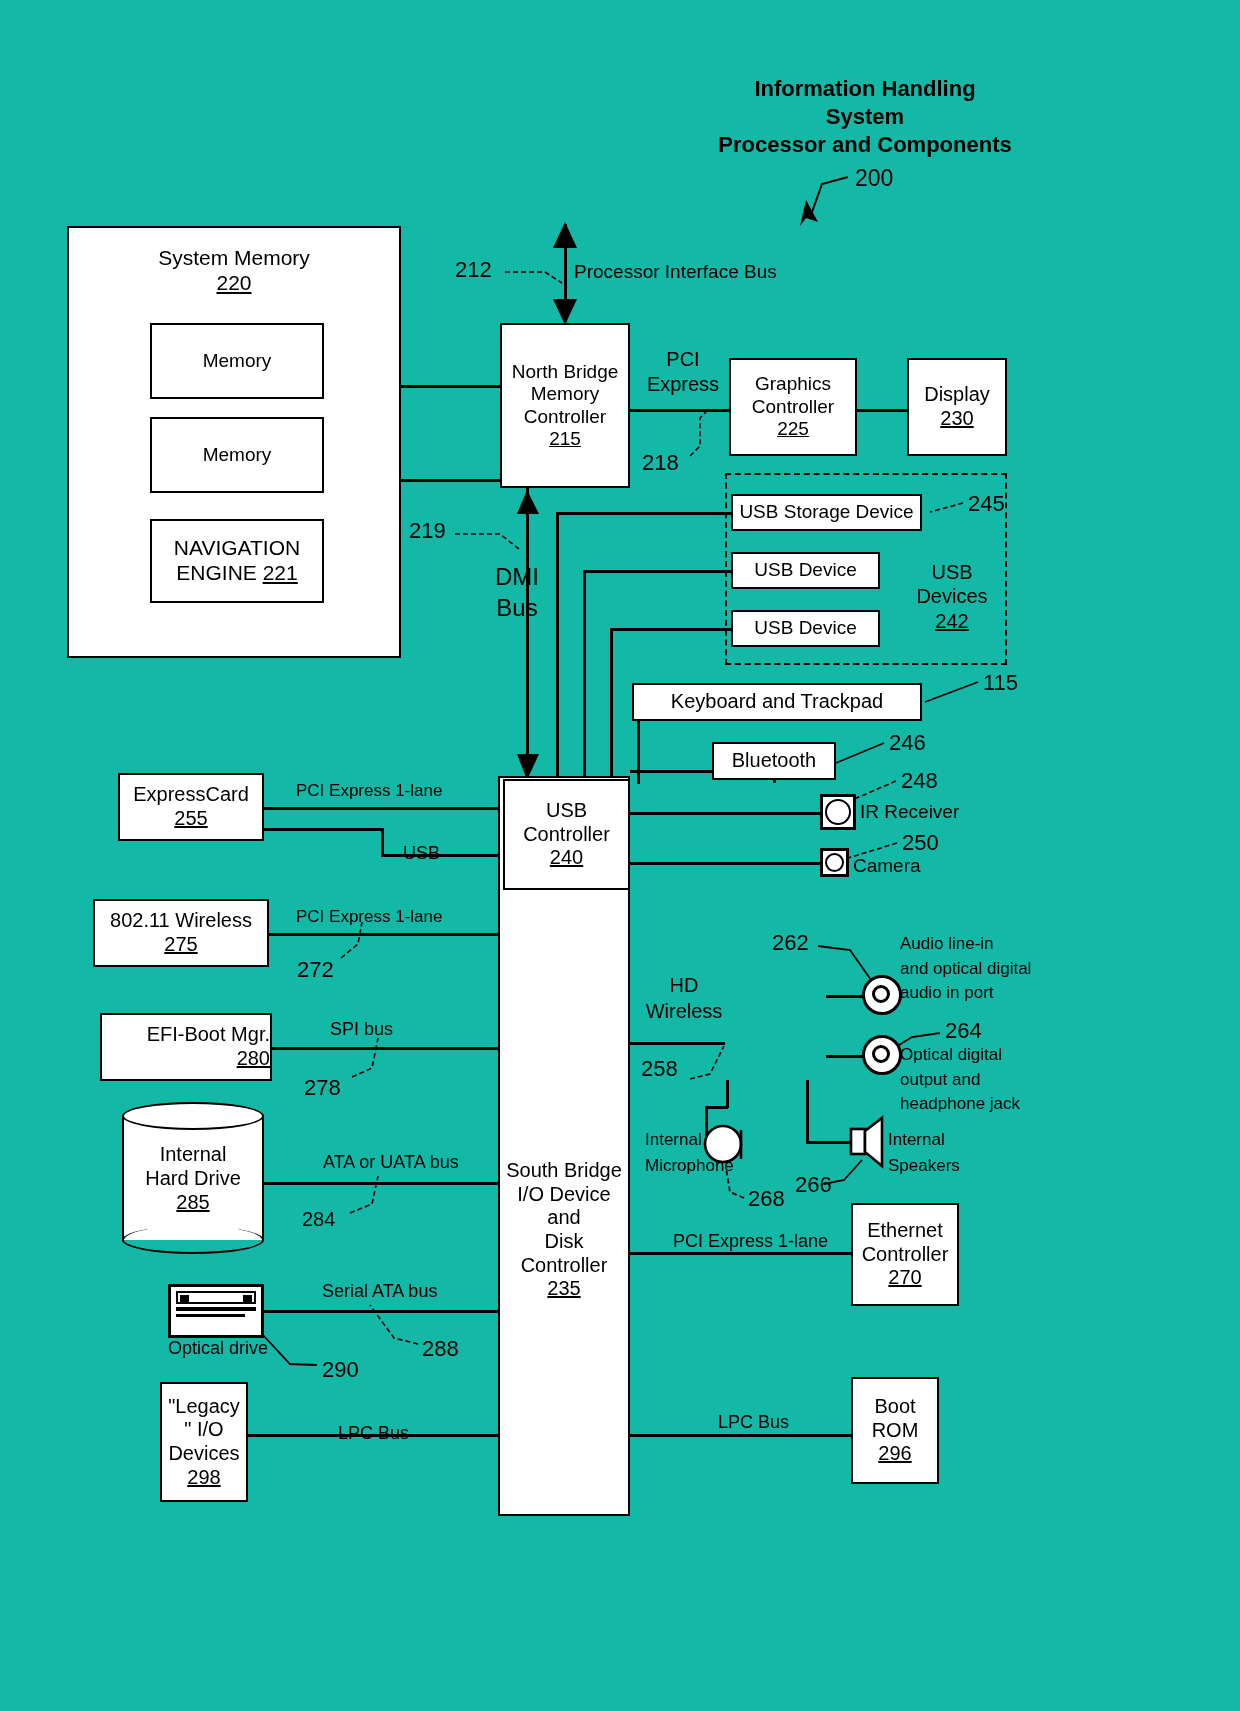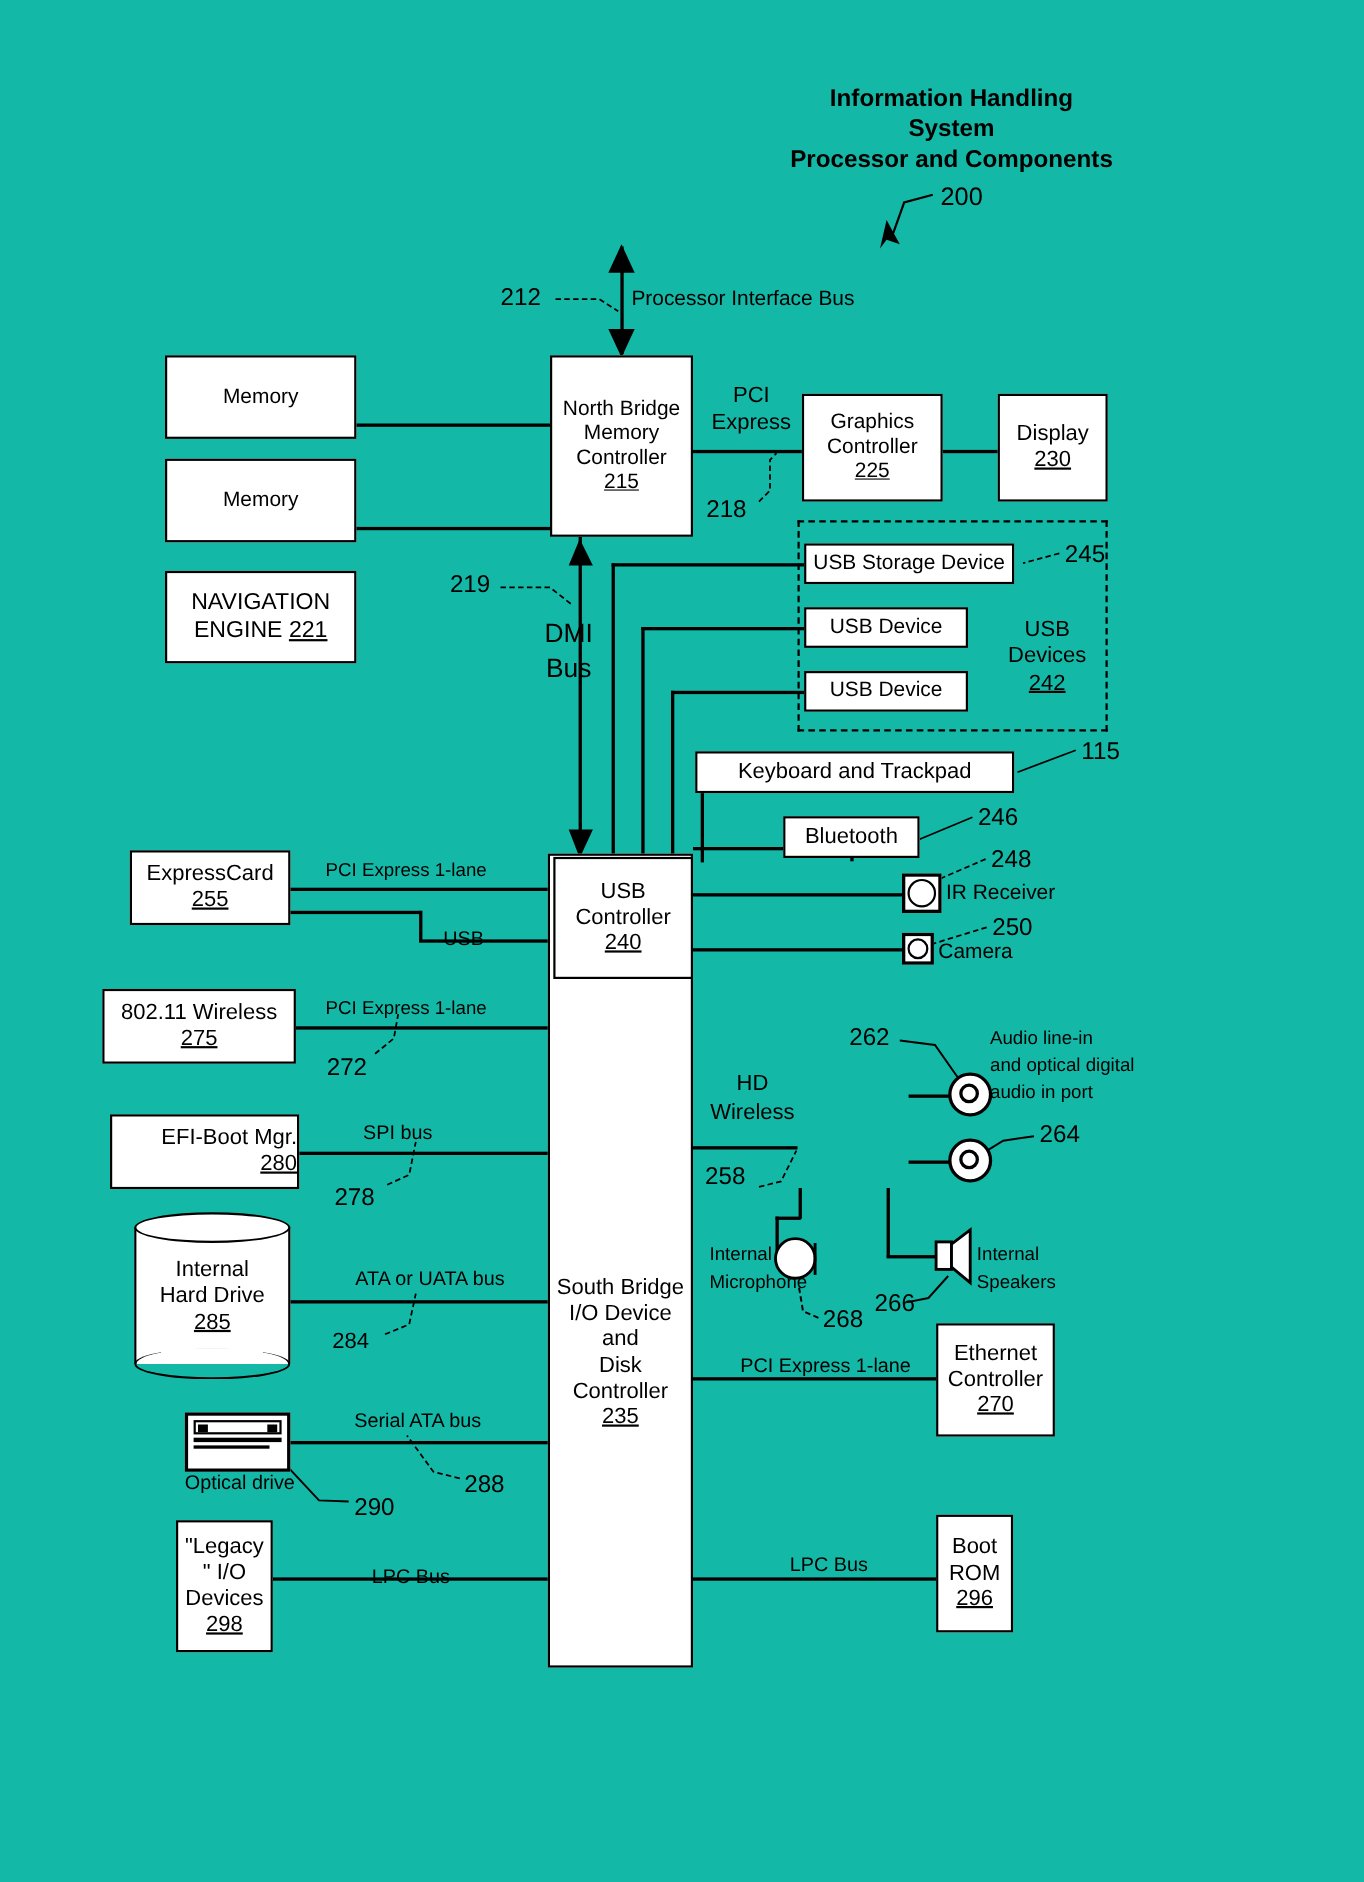--- a/index.html
+++ b/index.html
@@ -277,20 +277,24 @@
   <div class="line v" style="left:705px;top:1106px;height:32px;"></div>
 
   <div class="line v" style="left:806px;top:1080px;height:63px;"></div>
   <div class="line h" style="left:806px;top:1141px;width:45px;"></div>
 
   <div class="line h" style="left:630px;top:1252px;width:222px;"></div>
 
   <div class="line h" style="left:630px;top:1434px;width:222px;"></div>
 
 
+  <div class="box" style="left:67px;top:226px;width:334px;height:432px;justify-content:flex-start;padding-top:18px;font-size:21px;">
+    <span class="ln">System Memory</span>
+    <span class="ln ref">220</span>
+  </div>
 
   <div class="box" style="left:150px;top:323px;width:174px;height:76px;font-size:19px;">
     <span class="ln">Memory</span>
   </div>
 
   <div class="box" style="left:150px;top:417px;width:174px;height:76px;font-size:19px;">
     <span class="ln">Memory</span>
   </div>
 
   <div class="box" style="left:150px;top:519px;width:174px;height:84px;font-size:21px;">
@@ -413,20 +417,25 @@
 
   <div class="jack" style="left:862px;top:975px;"></div>
   <div class="jack" style="left:862px;top:1035px;"></div>
 
   <div class="txt multi" style="left:900px;top:932px;width:150px;font-size:17px;line-height:1.45;">
     <span class="ln">Audio line-in</span><br>
     <span class="ln">and optical digital</span><br>
     <span class="ln">audio in port</span>
   </div>
 
+  <div class="txt multi" style="left:900px;top:1043px;width:145px;font-size:17px;line-height:1.45;">
+    <span class="ln">Optical digital</span><br>
+    <span class="ln">output and</span><br>
+    <span class="ln">headphone jack</span>
+  </div>
 
   <svg class="ov" viewBox="0 0 1240 1711">
     <circle cx="723" cy="1144" r="18" fill="#fff" stroke="#000" stroke-width="2.6"></circle>
     <line x1="741" y1="1130" x2="741" y2="1159" stroke="#000" stroke-width="2.6"></line>
 
     <rect x="851" y="1129" width="14" height="25" fill="#fff" stroke="#000" stroke-width="2.6"></rect>
     <path d="M865,1131 L882,1118 L882,1166 L865,1152 z" fill="#fff" stroke="#000" stroke-width="2.6"></path>
   </svg>
 
   <div class="txt multi" style="left:645px;top:1127px;width:86px;font-size:17px;line-height:1.5;text-align:left;">
@@ -438,21 +447,21 @@
     <span class="ln">Internal</span><br>
     <span class="ln">Speakers</span>
   </div>
 
   <div class="box" style="left:851px;top:1203px;width:108px;height:103px;font-size:20px;">
     <span class="ln">Ethernet</span>
     <span class="ln">Controller</span>
     <span class="ln ref">270</span>
   </div>
 
-  <div class="box" style="left:851px;top:1377px;width:70px;height:107px;font-size:20px;">
+  <div class="box" style="left:851px;top:1377px;width:88px;height:107px;font-size:20px;">
     <span class="ln">Boot</span>
     <span class="ln">ROM</span>
     <span class="ln ref">296</span>
   </div>
 
   <div class="txt" style="left:574px;top:261px;font-size:19px;">Processor Interface Bus</div>
   <div class="txt" style="left:455px;top:257px;font-size:22px;">212</div>
 
   <div class="txt multi" style="left:643px;top:347px;width:80px;text-align:center;font-size:20px;line-height:1.25;">
     <span class="ln">PCI</span><br>

